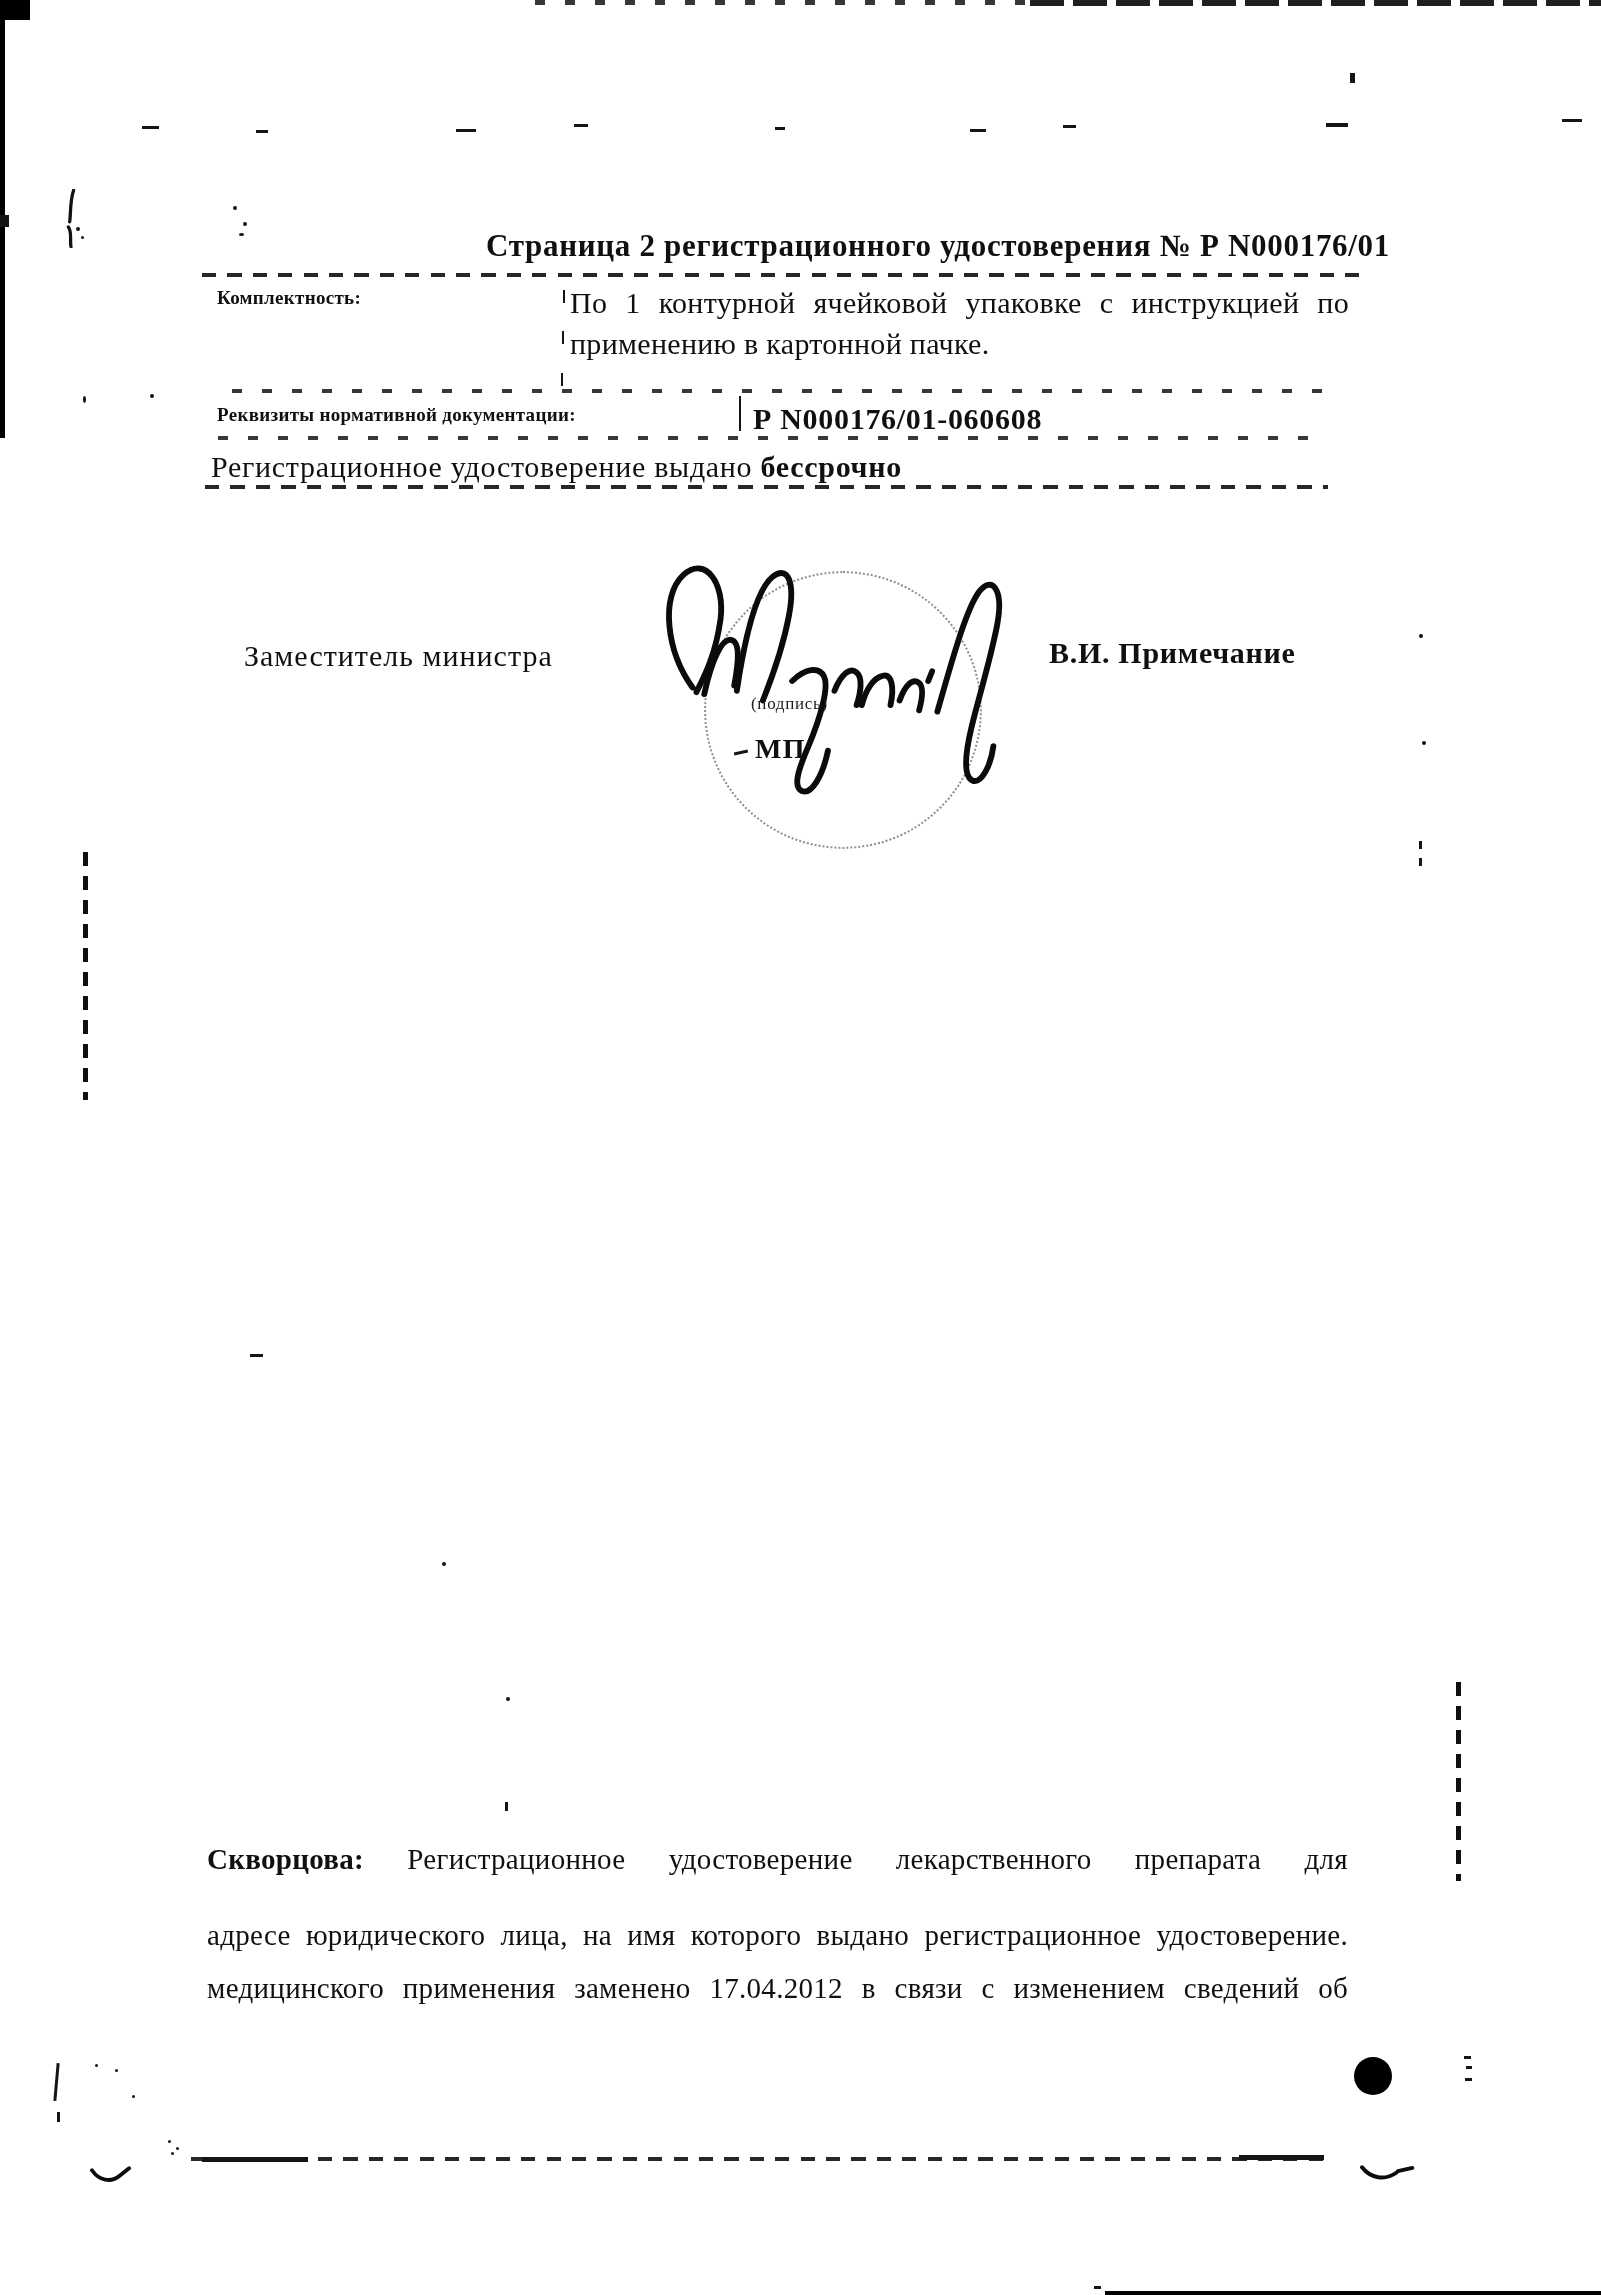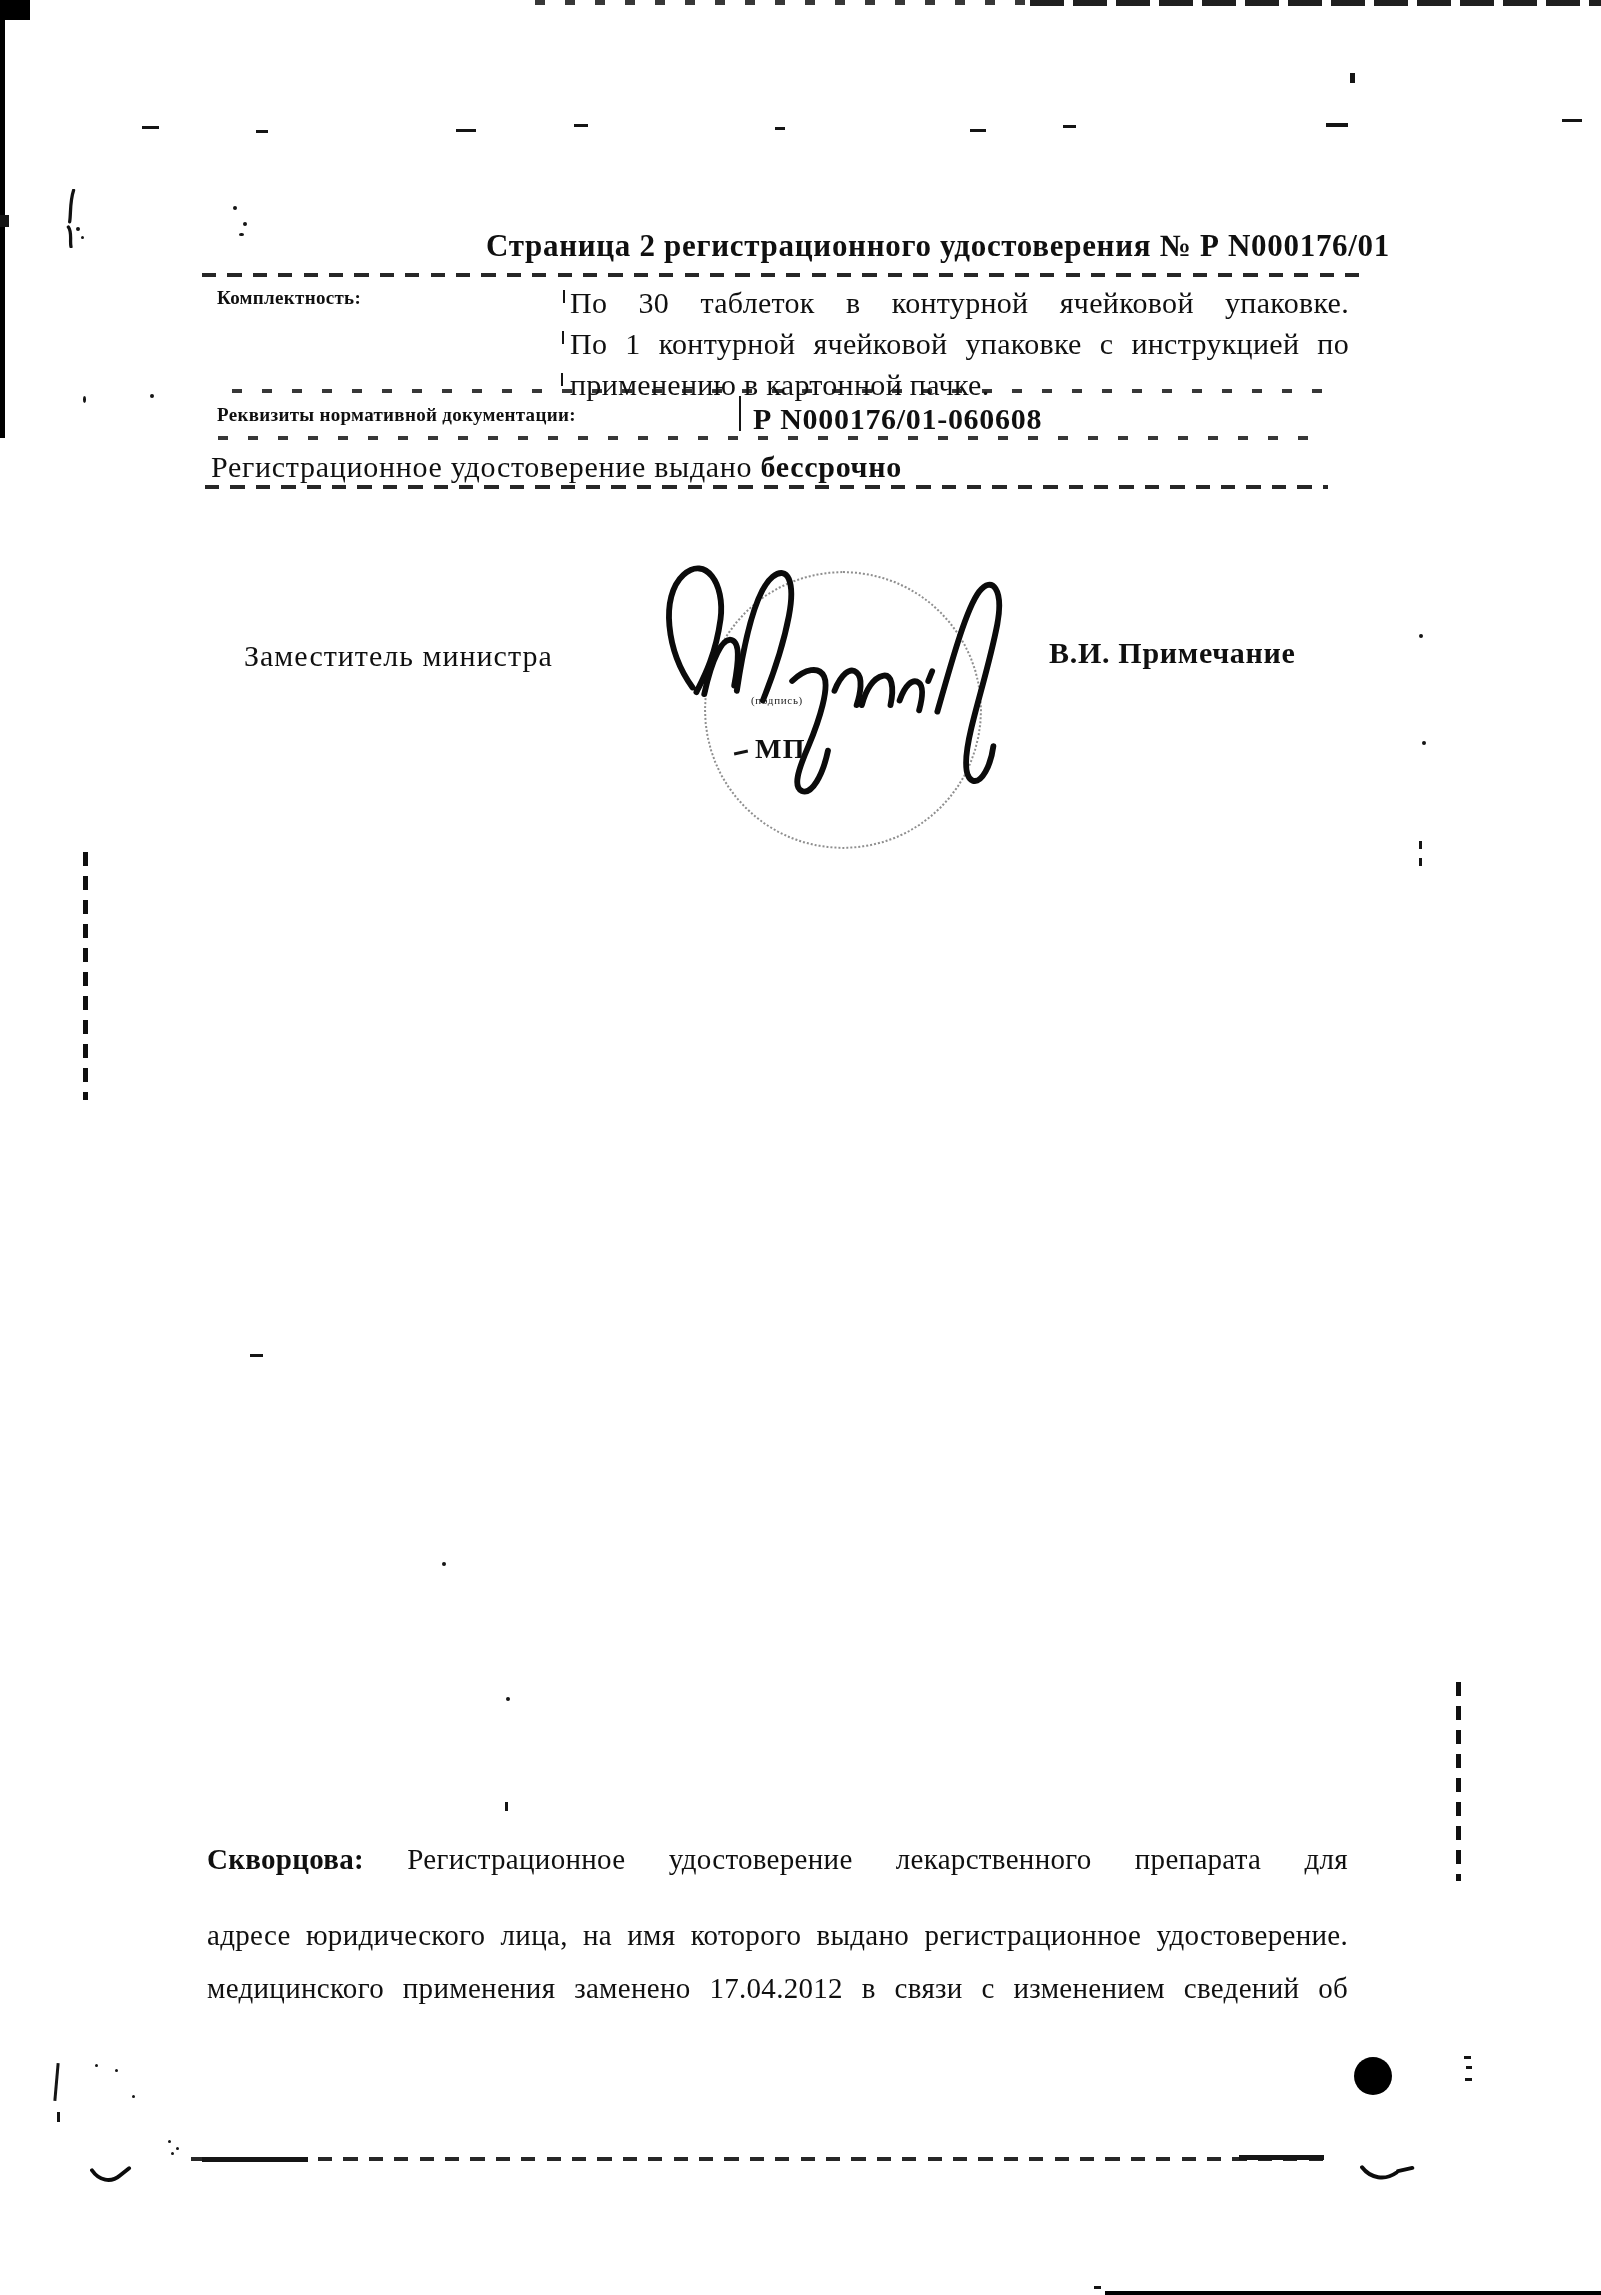--- a/index.html
+++ b/index.html
@@ -26,40 +26,39 @@
   .hdash.dense{background:repeating-linear-gradient(90deg,#0c0c0c 0 34px,transparent 34px 43px);}
   .vdash{position:absolute;width:5.2px;
     background:repeating-linear-gradient(180deg,#101010 0 14.3px,transparent 14.3px 24px);}
   .speck{position:absolute;background:#151515;}
   .dot{position:absolute;background:#151515;border-radius:50%;}
   
   .stamp{
     left:704px;top:571px;width:274px;height:274px;border-radius:50%;
     border:2px dotted rgba(30,30,30,.62);opacity:.8;
   }
-  .sig-caption{left:751px;top:694px;font-size:11px;letter-spacing:0.7px;color:#1c1c1c;}
+  .sig-caption{left:751px;top:694px;font-size:17px;letter-spacing:0.7px;color:#1c1c1c;}
   .mp{left:755px;top:733px;font-size:28px;font-weight:bold;letter-spacing:1.3px;}
   
   .note-line{position:absolute;left:207px;width:1141px;font-size:29px;letter-spacing:0.3px;
     text-align:justify;text-align-last:justify;white-space:normal;}
   
   .corner-blk{left:0;top:0;width:30px;height:19.6px;background:#000;}
   .edge-strip{left:0;top:0;width:4.6px;height:438px;background:#000;}
   .bottom-line{left:1105px;top:2291px;width:497px;height:4.6px;background:#000;}
   .hole{left:1354px;top:2057px;width:38px;height:38px;background:#000;border-radius:50%;}
 </style>
 </head>
 <body>
 
 <div class="abs doc-text title">Страница 2  регистрационного удостоверения № Р N000176/01</div>
 <div class="hdash" style="left:202px;top:273px;width:1158px;"></div>
 
 <div class="abs doc-text lbl" style="left:217px;top:287px;">Комплектность:</div>
 <div class="abs kv-lines">
-  <div class="kv-line">По 30 таблеток в контурной ячейковой упаковке.</div>
   <div class="kv-line">По 1 контурной ячейковой упаковке с инструкцией по</div>
   <div class="kv-line last">применению в картонной пачке.</div>
 </div>
 <div class="speck" style="left:563px;top:290px;width:2px;height:13px;"></div>
 <div class="speck" style="left:562px;top:331px;width:2px;height:13px;"></div>
 <div class="speck" style="left:561px;top:373px;width:2px;height:13px;"></div>
 <div class="hdash sparse" style="left:232px;top:389px;width:1105px;"></div>
 
 <div class="abs doc-text lbl" style="left:217px;top:404px;">Реквизиты нормативной документации:</div>
 <div class="speck" style="left:739px;top:396px;width:2px;height:35px;"></div>

